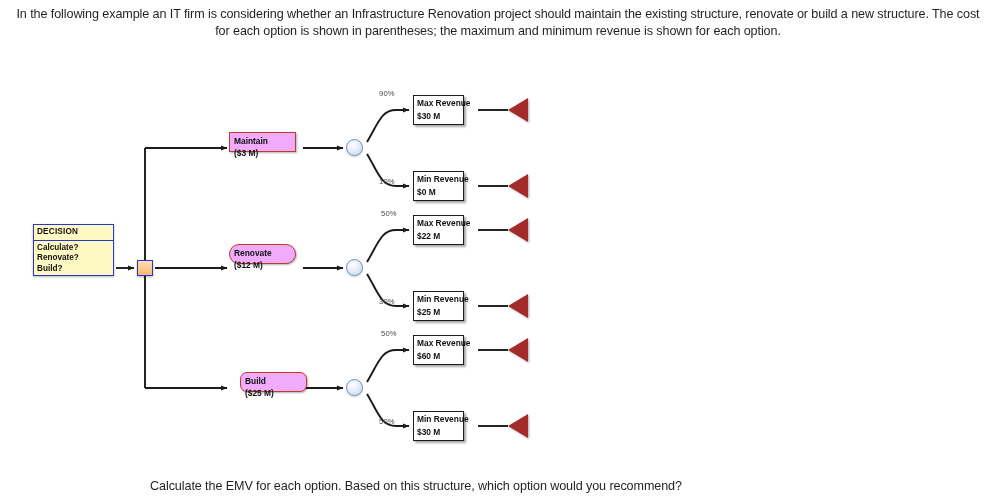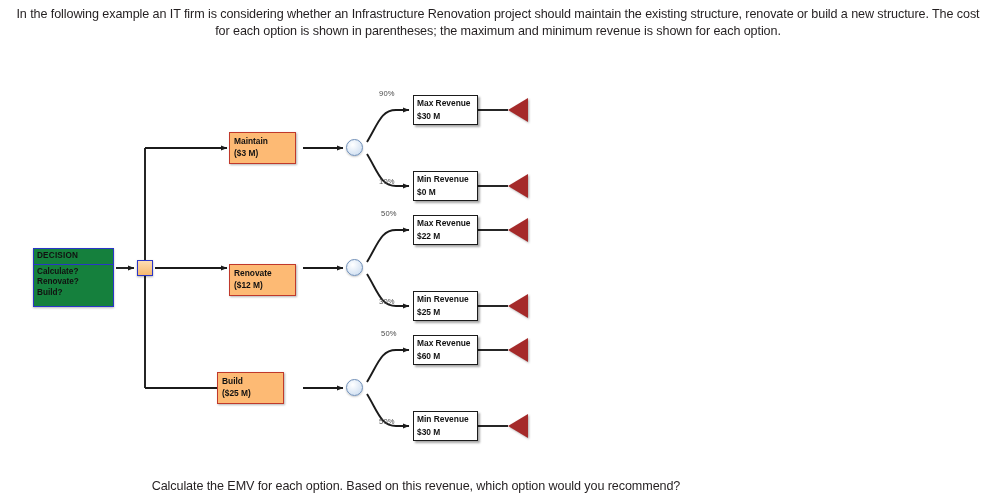--- a/index.html
+++ b/index.html
@@ -54,25 +54,25 @@
   }
 
   .node {
     position: absolute;
     box-sizing: border-box;
   }
 
   
   #decision-box {
     left: 33px;
-    top: 188px;
+    top: 164px;
     width: 81px;
-    height: 59px;
+    height: 52px;
     border: 1.6px solid #2a36c8;
-    background: #15803d;
+    background: #fef9c3;
     box-shadow: 0 1px 2px rgba(0,0,0,0.28);
   }
   #decision-box .dec-head {
     height: 15px;
     line-height: 14px;
     padding: 0 3px;
     font-size: 8.2px;
     font-weight: bold;
     letter-spacing: 0.2px;
     border-bottom: 1.4px solid #2a36c8;
@@ -97,23 +97,23 @@
     width: 16px;
     height: 16px;
     border: 1.6px solid #2a36c8;
     background: linear-gradient(to bottom, #fcdcb4 0%, #f7b96e 100%);
     box-shadow: 0 1px 2px rgba(0,0,0,0.3);
   }
 
   
   .option-box {
     width: 67px;
-    height: 32px;
+    height: 20px;
     border: 1.6px solid #c0392b;
-    background: #fdba74;
+    background: #f0abfc;
     box-shadow: 1px 1px 2px rgba(0,0,0,0.3);
     padding: 3px 8px 0 4px;
   }
   .option-box .line {
     font-size: 8.4px;
     font-weight: bold;
     line-height: 11.5px;
     color: #111111;
     white-space: nowrap;
   }
@@ -123,21 +123,21 @@
     width: 17px;
     height: 17px;
     border-radius: 50%;
     border: 1.3px solid #6f8fb8;
     background: radial-gradient(circle at 38% 32%, #ffffff 0%, #dbe7f5 62%, #c3d6ec 100%);
     box-shadow: 0 1px 2px rgba(0,0,0,0.22);
   }
 
   
   .outcome-box {
-    width: 65px;
+    width: 51px;
     height: 30px;
     border: 1.5px solid #1b1b1b;
     background: #ffffff;
     box-shadow: 1.5px 1.5px 2px rgba(0,0,0,0.35);
     padding: 1px 0 0 3px;
   }
   .outcome-box .line {
     font-size: 8.4px;
     font-weight: bold;
     line-height: 12.5px;
@@ -239,21 +239,21 @@
     <div class="line">$30 M</div>
   </div>
   <div class="node outcome-box" style="left:413px; top:111px;">
     <div class="line">Min Revenue</div>
     <div class="line">$0 M</div>
   </div>
 
   <div class="node terminal-tri" style="left:508px; top:38px;"></div>
   <div class="node terminal-tri" style="left:508px; top:114px;"></div>
 
-  <div class="node option-box" style="left:229px; top:204px;">
+  <div class="node option-box" style="left:229px; top:184px;border-radius:13px;">
     <div class="line">Renovate</div>
     <div class="line">($12 M)</div>
   </div>
 
   <div class="node chance-node" style="left:346px; top:199px;"></div>
 
   <div class="prob-label" style="left:381px; top:149px;">50%</div>
   <div class="prob-label" style="left:379px; top:237px;">30%</div>
 
   <div class="node outcome-box" style="left:413px; top:155px;">
@@ -261,21 +261,21 @@
     <div class="line">$22 M</div>
   </div>
   <div class="node outcome-box" style="left:413px; top:231px;">
     <div class="line">Min Revenue</div>
     <div class="line">$25 M</div>
   </div>
 
   <div class="node terminal-tri" style="left:508px; top:158px;"></div>
   <div class="node terminal-tri" style="left:508px; top:234px;"></div>
 
-  <div class="node option-box" style="left:217px; top:312px;">
+  <div class="node option-box" style="left:240px; top:312px;border-radius:7px;">
     <div class="line">Build</div>
     <div class="line">($25 M)</div>
   </div>
 
   <div class="node chance-node" style="left:346px; top:319px;"></div>
 
   <div class="prob-label" style="left:381px; top:269px;">50%</div>
   <div class="prob-label" style="left:379px; top:357px;">50%</div>
 
   <div class="node outcome-box" style="left:413px; top:275px;">
@@ -285,13 +285,13 @@
   <div class="node outcome-box" style="left:413px; top:351px;">
     <div class="line">Min Revenue</div>
     <div class="line">$30 M</div>
   </div>
 
   <div class="node terminal-tri" style="left:508px; top:278px;"></div>
   <div class="node terminal-tri" style="left:508px; top:354px;"></div>
 
 </div>
 
-<div class="prose" id="question-text">Calculate the EMV for each option. Based on this revenue, which option would you recommend?</div>
+<div class="prose" id="question-text">Calculate the EMV for each option. Based on this structure, which option would you recommend?</div>
 
 </body></html>

